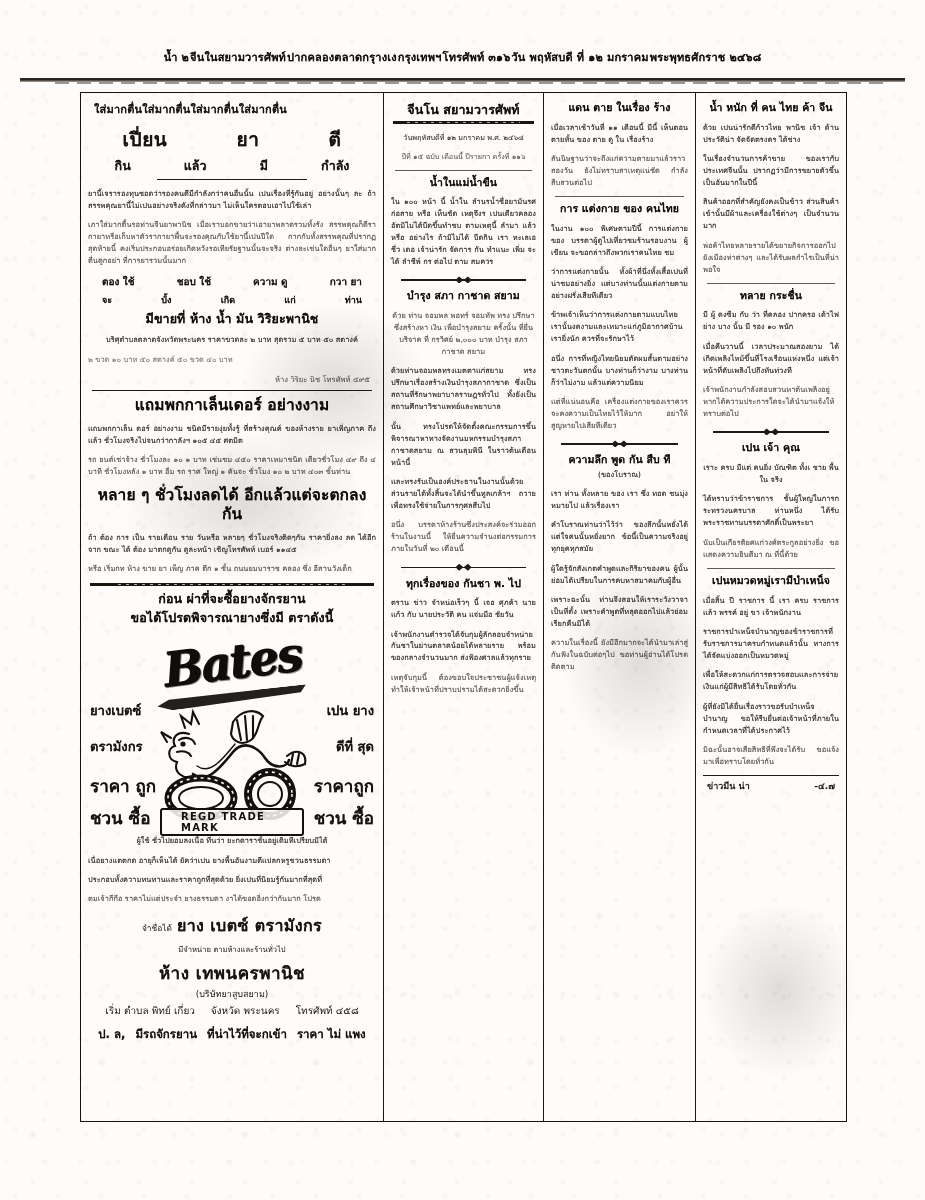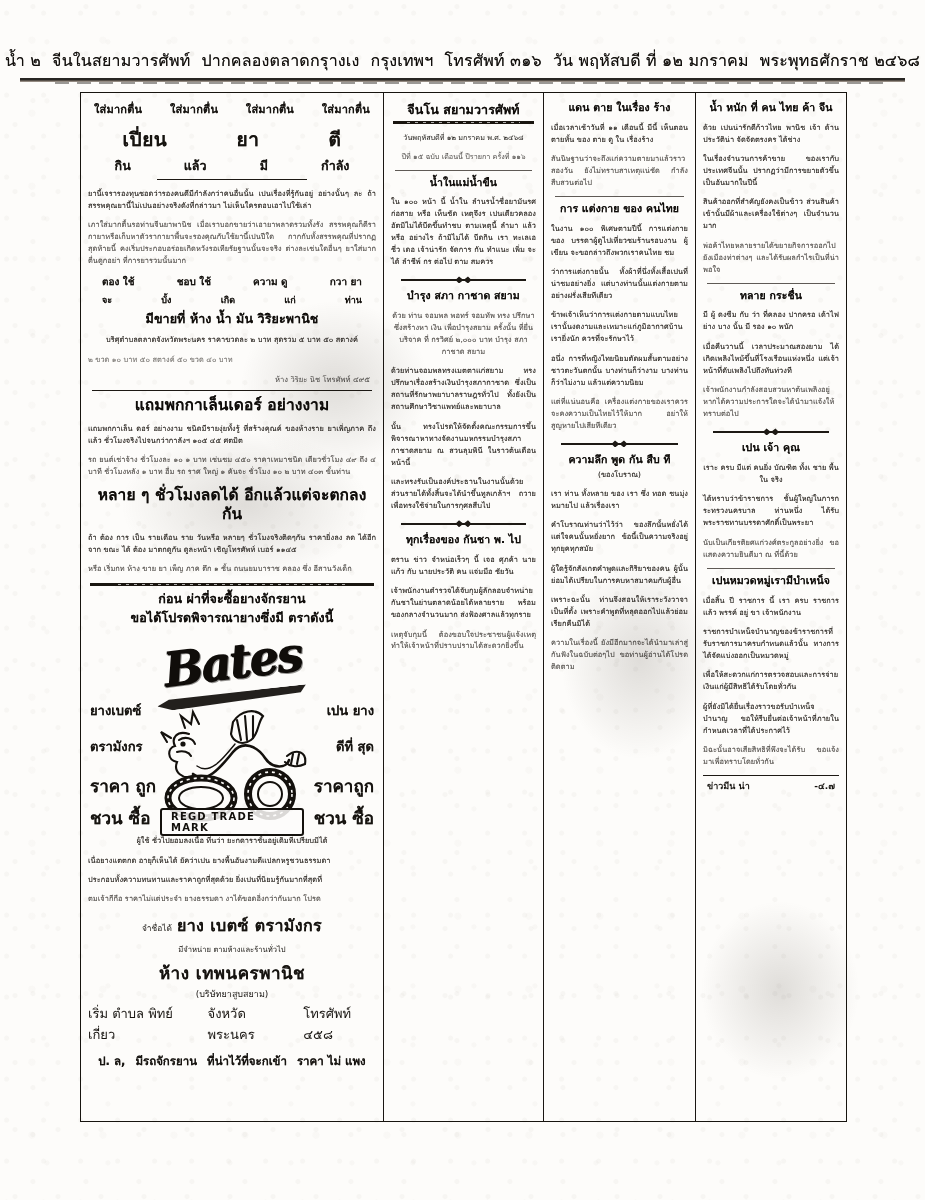--- a/index.html
+++ b/index.html
@@ -21,22 +21,22 @@
       radial-gradient(circle at 45% 55%, rgba(120,110,95,.035) 0 3px, transparent 4px);
     background-size:37px 41px,53px 47px,61px 59px,43px 67px,71px 73px;
     mix-blend-mode:multiply;opacity:.85;
   }
   
   .masthead{
     position:absolute;left:0;right:0;top:48px;height:30px;
     display:flex;justify-content:center;align-items:flex-start;
   }
   .masthead-line{
-    display:flex;gap:11px;align-items:baseline;
-    font-size:16px;font-weight:normal;letter-spacing:.2px;
+    display:flex;gap:1px;align-items:baseline;
+    font-size:11px;font-weight:bold;letter-spacing:.2px;
     white-space:nowrap;color:#120f0c;
   }
   .masthead-line span{ text-shadow:0 0 .6px rgba(0,0,0,.55); }
   .rule-heavy{
     position:absolute;left:20px;right:20px;top:78px;height:4px;
     background:linear-gradient(to bottom,#171411 0 2px,#4a423a 2px 3px,#8c8278 3px 4px);
     opacity:.92;
   }
   .rule-heavy:after{
     content:"";position:absolute;left:4%;right:2%;top:4px;height:2px;
@@ -86,21 +86,21 @@
     background:#1d1914;
     clip-path:polygon(0 50%,22% 0,50% 50%,78% 0,100% 50%,78% 100%,50% 50%,22% 100%);
   }
   .rule-thick{height:3px;background:#19150f;margin:3px 2px 5px;position:relative;}
   .rule-thick:after{
     content:"";position:absolute;left:10%;right:10%;top:1px;height:1px;
     background:repeating-linear-gradient(to right,rgba(255,255,255,.65) 0 3px,transparent 3px 8px);
   }
 
   
-  .promo-row{display:flex;justify-content:space-between;padding:2px 6px 0;}
+  .promo-row{display:flex;padding:2px 6px 0;}
   .promo-row .cell{font-size:11px;font-weight:bold;letter-spacing:.2px;text-shadow:0 0 .5px rgba(0,0,0,.5);}
   .big-row{display:flex;justify-content:space-around;align-items:baseline;margin:6px 0 2px;}
   .big-row .w{font-size:19px;font-weight:bold;letter-spacing:.5px;text-shadow:0 0 .6px rgba(0,0,0,.55);}
   .mid-row{display:flex;justify-content:space-around;align-items:baseline;margin:1px 0 3px;position:relative;}
   .mid-row .w{font-size:12.5px;font-weight:bold;text-shadow:0 0 .5px rgba(0,0,0,.5);}
   .underscore{
     width:150px;height:1.4px;background:#1d1914;margin:2px auto 5px;
   }
   .four-row{display:flex;justify-content:space-between;padding:0 14px;margin-top:4px;}
   .four-row .w{font-size:10px;font-weight:bold;text-shadow:0 0 .4px rgba(0,0,0,.45);}
@@ -117,36 +117,36 @@
   }
   .bates-underswoosh{
     position:absolute;left:50%;top:60px;transform:translateX(-50%) rotate(-6deg);
     width:150px;height:12px;background:#100d0a;
     clip-path:polygon(0 55%,8% 10%,100% 0,96% 62%,10% 100%);
     opacity:.92;
   }
   .dragon-wrap{position:absolute;left:50%;top:62px;transform:translateX(-50%);}
   .trade-mark{
     position:absolute;left:50%;top:176px;transform:translateX(-50%);
-    border:2px solid #14110d;border-radius:3px;padding:1px 9px;
+    border:2px solid #14110d;border-radius:3px;padding:1px 19px;
     font-family:"DejaVu Sans","Liberation Sans",sans-serif;
     font-weight:bold;font-size:10px;letter-spacing:1.2px;color:#14110d;
     background:rgba(253,252,250,.85);
   }
   .side-lbl{position:absolute;font-size:13px;font-weight:bold;text-shadow:0 0 .55px rgba(0,0,0,.5);}
   .side-lbl.l{left:2px;} .side-lbl.r{right:2px;}
   .sl1{top:68px;} .sl2{top:104px;} .sl3{top:140px;} .sl4{top:172px;}
   .side-lbl.sm{font-size:17px;}
   .firm-2{font-size:17px;font-weight:bold;text-align:center;letter-spacing:.5px;text-shadow:0 0 .6px rgba(0,0,0,.55);margin:4px 0 1px;}
   .firm-sub{font-size:9px;text-align:center;margin:1px 0;}
   .brandline{display:flex;align-items:baseline;justify-content:center;gap:5px;flex-wrap:wrap;}
   .brandline .pre{font-size:8.4px;}
   .brandline .big{font-size:16px;font-weight:bold;letter-spacing:.4px;text-shadow:0 0 .6px rgba(0,0,0,.55);}
   .brandline .post{font-size:7.6px;}
-  .colophon{display:flex;justify-content:center;gap:16px;font-size:13px;margin-top:2px;}
+  .colophon{display:flex;justify-content:center;gap:16px;font-size:10px;margin-top:2px;}
   .tailline{
     display:flex;justify-content:center;gap:10px;align-items:baseline;
     font-size:11.5px;font-weight:bold;margin-top:7px;text-shadow:0 0 .5px rgba(0,0,0,.5);
   }
   .kicker{font-size:7.6px;text-align:right;padding-right:6px;margin-top:2px;}
   .dateline{font-size:7.2px;text-align:center;margin:8px 0;}
   .col4-foot{
     display:flex;justify-content:space-between;align-items:baseline;
     font-size:9px;font-weight:bold;margin-top:4px;padding:0 4px;
     border-top:1.2px solid #1d1914;padding-top:3px;
@@ -330,20 +330,21 @@
         <div class="hl hl-sm">น้ำในแม่น้ำขืน</div>
         <p class="body-txt">ใน ๑๐๐ หน้า นี้ น้ำใน ลำนรน้ำชื่อยามันรศ ก่อสาย หรือ เห็นชัด เหตุจึงร เปนเดียวคลอง อัตมิไม่ได้บีดขึ้นทำชบ ตามเหตุนี้ ลำมา แล้ว หรือ อย่างไร ถ้ามิไม่ได้ บีดกิน เรา ทะเลเอ ชี่ว เดอ เจ้าน่ารัก จัดการ กัน ทำแนะ เพิ่ม จะได้ ลำชีพ์ กร ต่อไป ตาม สมควร</p>
 
         <div class="divider orn"></div>
 
         <div class="hl hl-sm">บำรุง สภา กาชาด สยาม</div>
         <p class="body-txt center faded">ด้วย ท่าน จอมพล พอทร์     จอมทัพ ทรง ปรึกษา     ซึ่งสร้างหา เงิน เพื่อบำรุงสยาม ครั้งนั้น     ที่ยื่น บริจาค ที่ กรวิศย์ ๒,๐๐๐ บาท     บำรุง สภา กาชาด สยาม</p>
         <p class="body-txt">ด้วยท่านจอมพลทรงเมตตาแก่สยาม ทรงปรึกษาเรื่องสร้างเงินบำรุงสภากาชาด ซึ่งเป็นสถานที่รักษาพยาบาลราษฎรทั่วไป ทั้งยังเป็นสถานศึกษาวิชาแพทย์และพยาบาล</p>
         <p class="body-txt">นั้น ทรงโปรดให้จัดตั้งคณะกรรมการขึ้นพิจารณาหาทางจัดงานมหกรรมบำรุงสภากาชาดสยาม ณ สวนลุมพินี ในราวต้นเดือนหน้านี้</p>
         <p class="body-txt">และทรงรับเป็นองค์ประธานในงานนั้นด้วย ส่วนรายได้ทั้งสิ้นจะได้นำขึ้นทูลเกล้าฯ ถวายเพื่อทรงใช้จ่ายในการกุศลสืบไป</p>
+        <p class="body-txt faded">อนึ่ง บรรดาห้างร้านซึ่งประสงค์จะร่วมออกร้านในงานนี้ ให้ยื่นความจำนงต่อกรรมการภายในวันที่ ๒๐ เดือนนี้</p>
 
         <div class="divider orn"></div>
 
         <div class="hl hl-sm">ทุกเรื่องของ กันชา พ. ไป</div>
         <p class="body-txt">ตราน ข่าว จำหน่อเร็วๆ นี้ เจอ ศุภค้า นายแก้ว กับ นายประวัติ คน แจ่มมือ ชัยวัน</p>
         <p class="body-txt">เจ้าพนักงานตำรวจได้จับกุมผู้ลักลอบจำหน่ายกันชาในย่านตลาดน้อยได้หลายราย พร้อมของกลางจำนวนมาก ส่งฟ้องศาลแล้วทุกราย</p>
         <p class="body-txt faded">เหตุจับกุมนี้ ต้องขอบใจประชาชนผู้แจ้งเหตุ ทำให้เจ้าหน้าที่ปราบปรามได้สะดวกยิ่งขึ้น</p>
       </div>
 
       <div class="col col-3">

